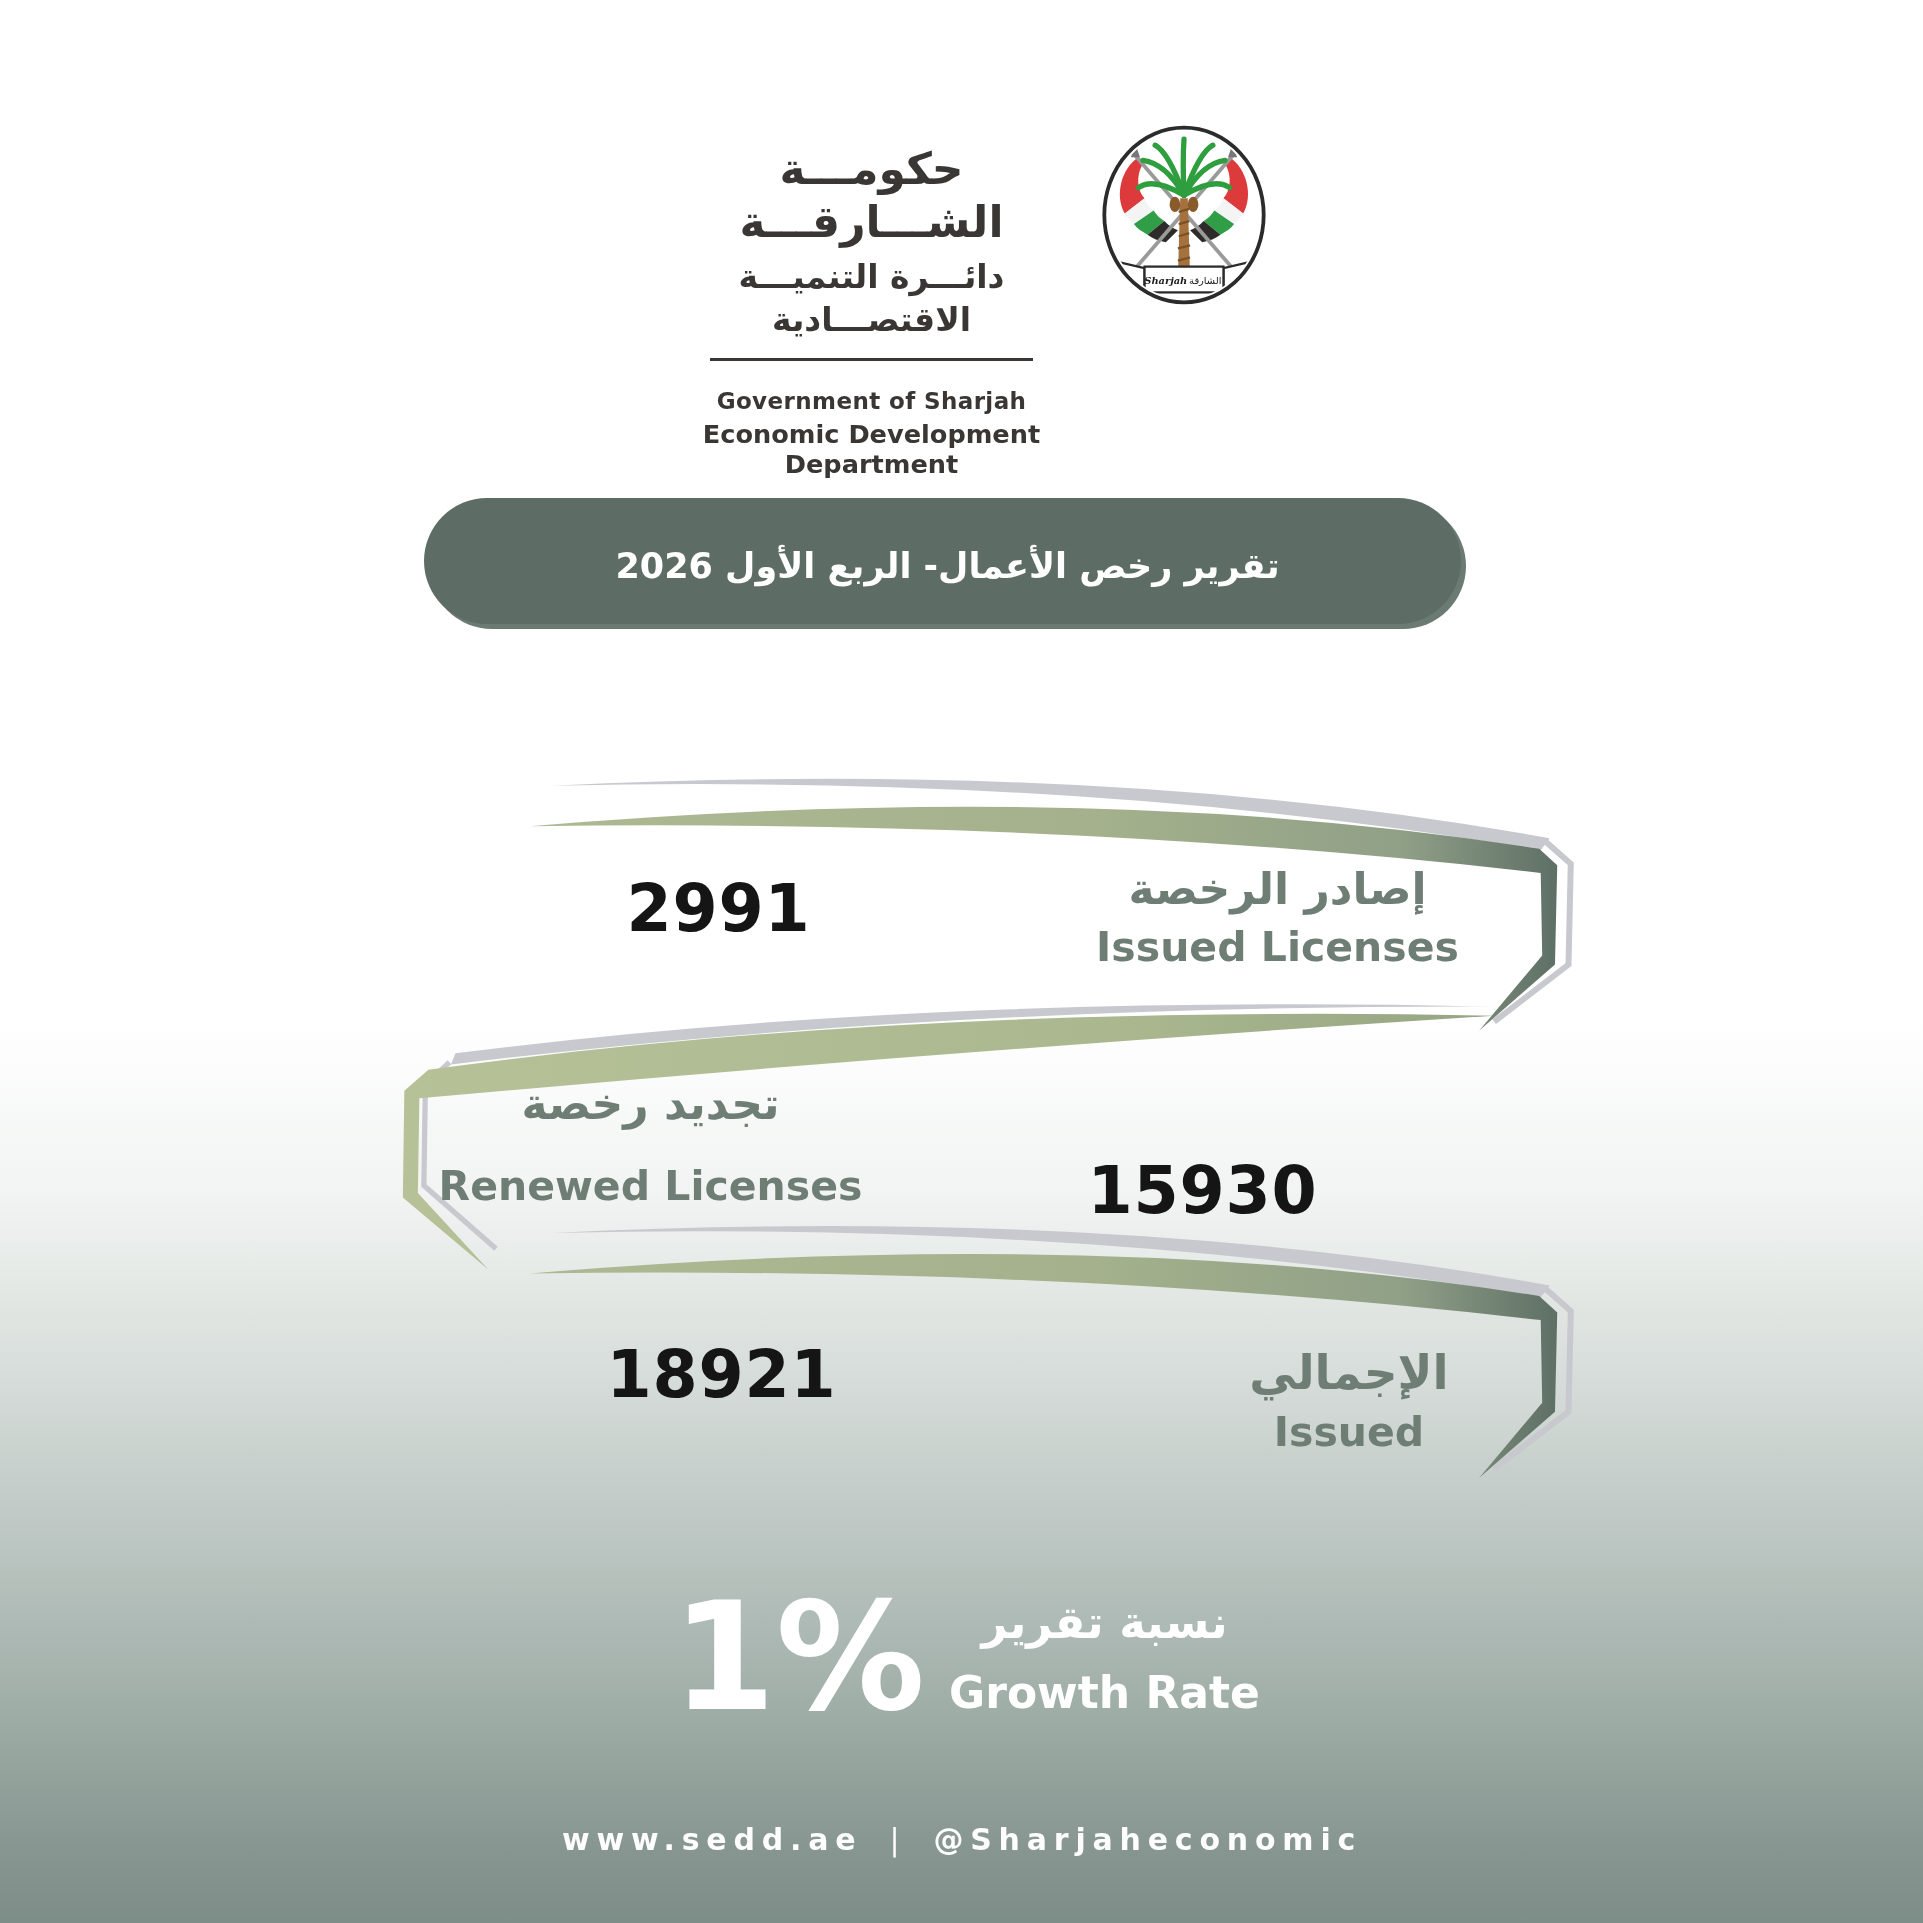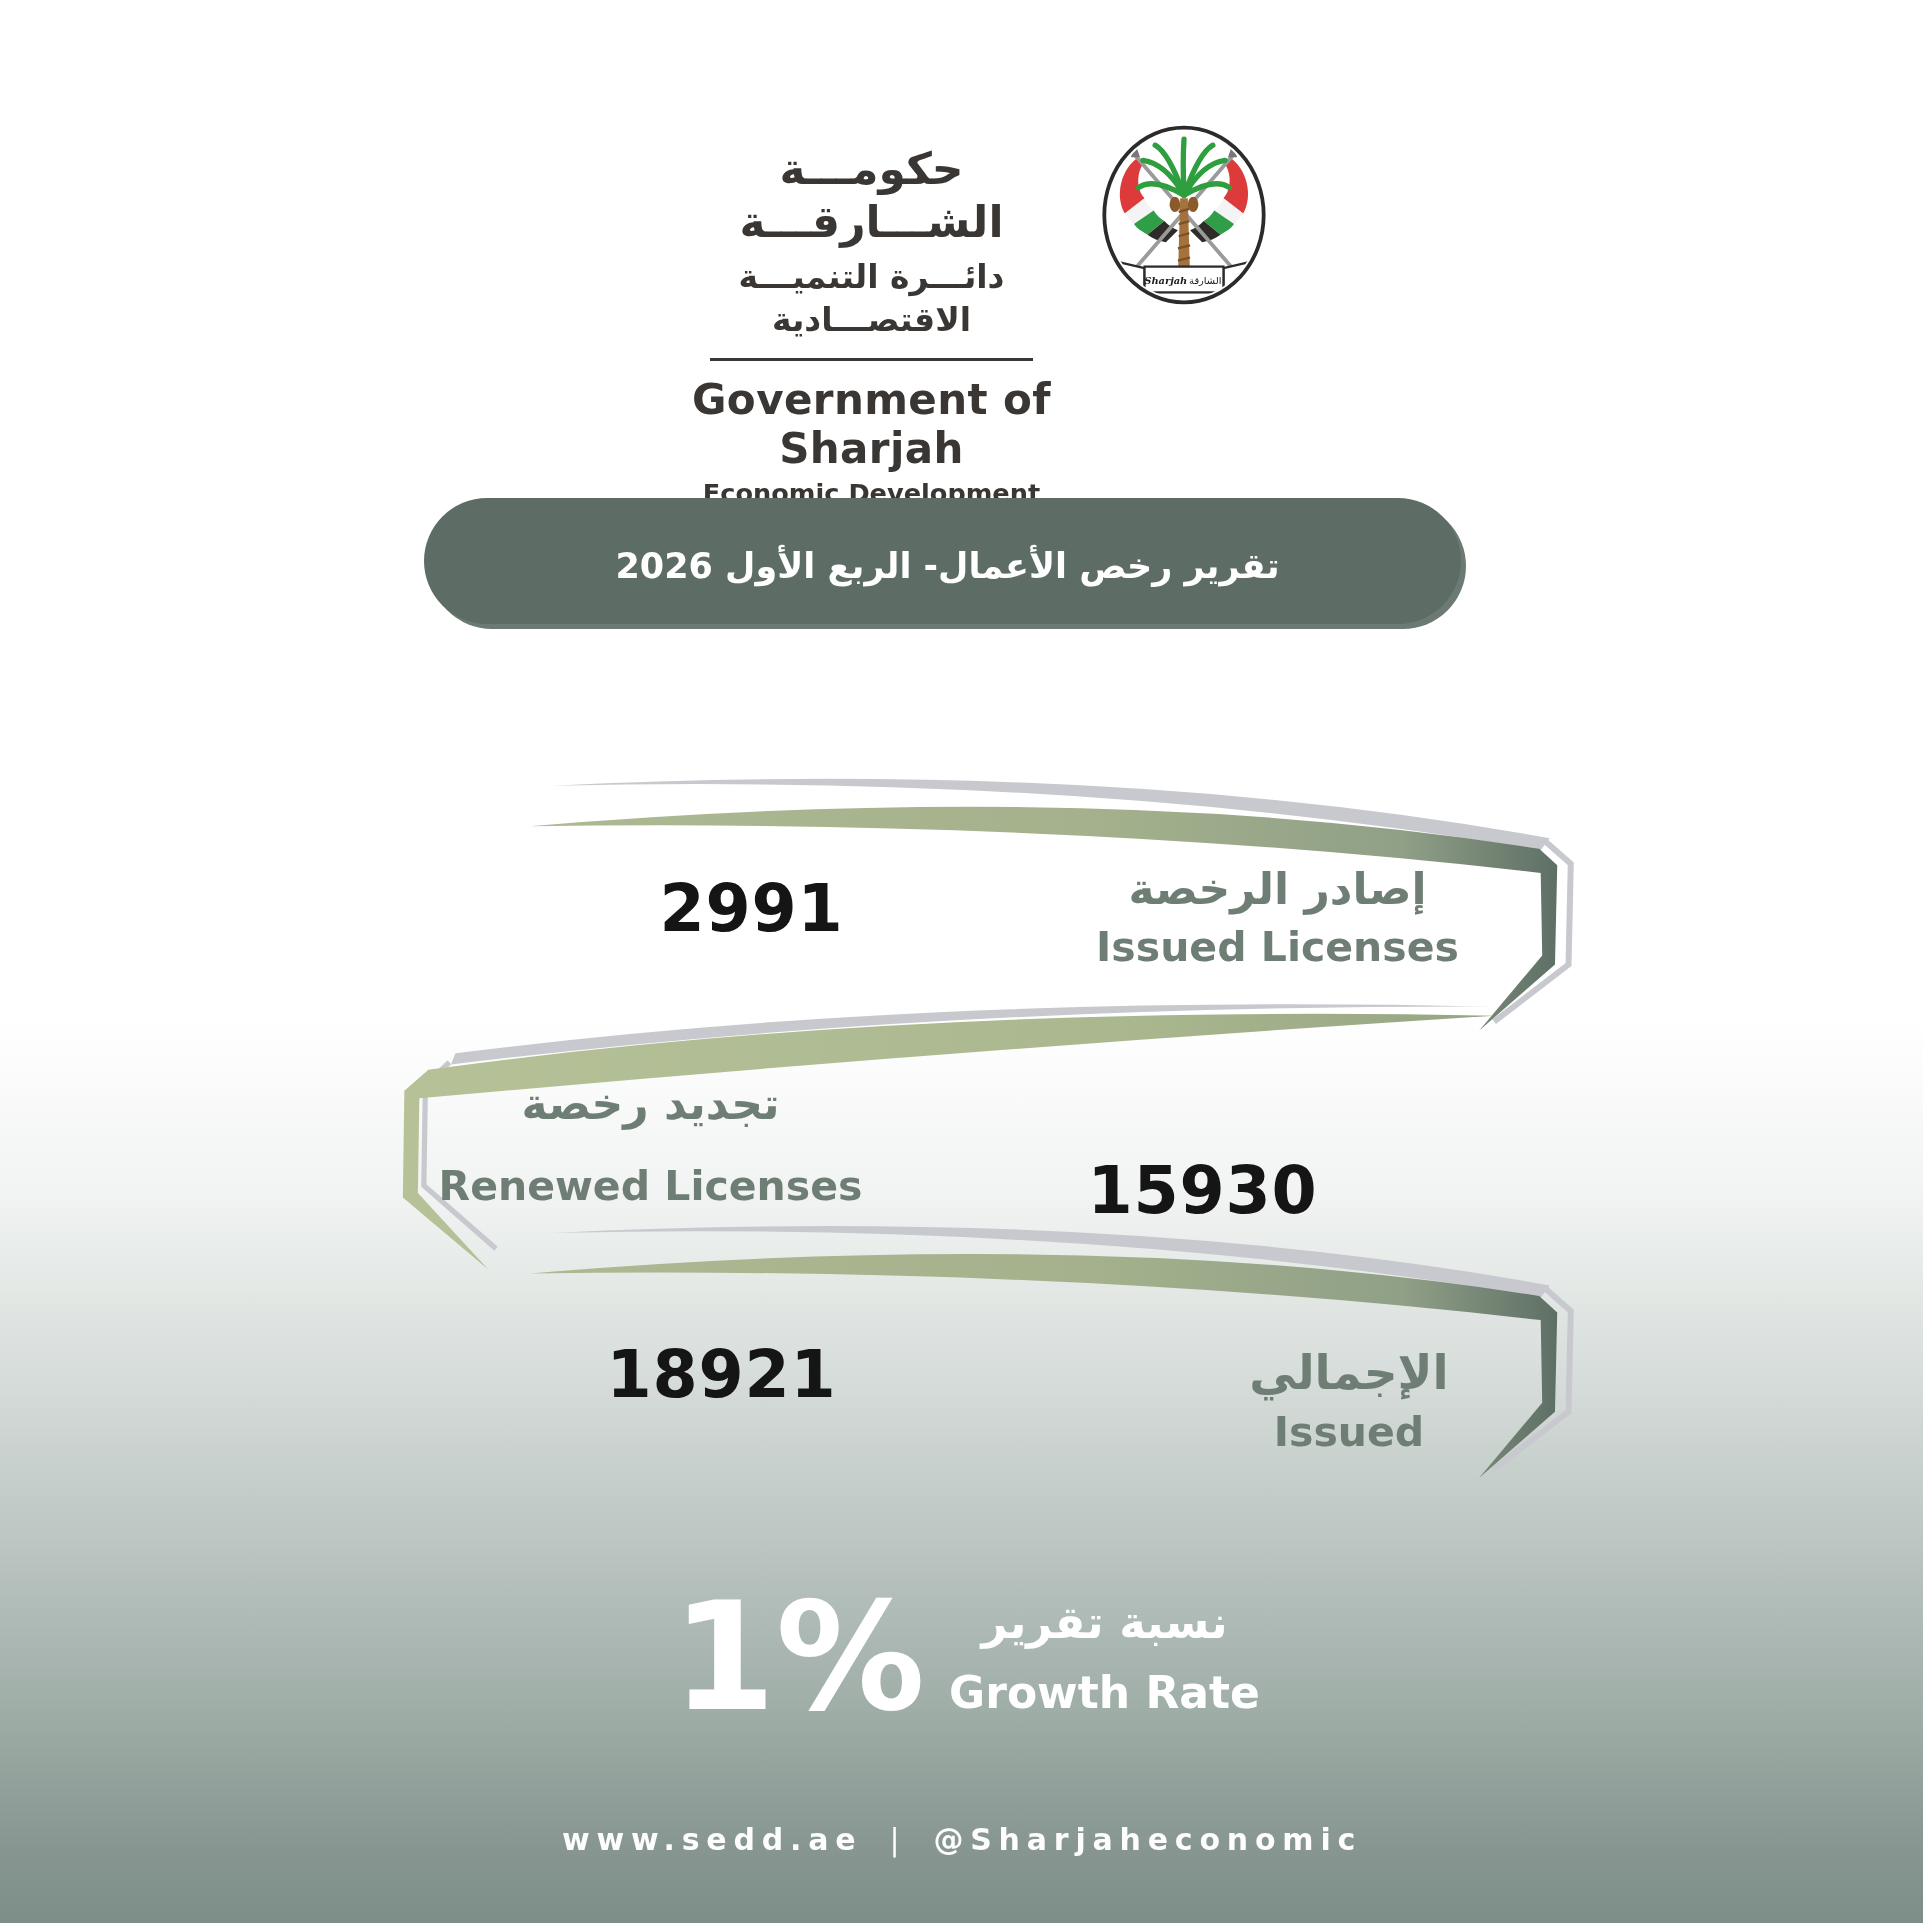--- a/index.html
+++ b/index.html
@@ -11,21 +11,21 @@
     font-family:"DejaVu Sans","Liberation Sans",sans-serif;
     background:linear-gradient(180deg,
       #ffffff 0%, #ffffff 53%, #f1f4f2 62%, #d8dedb 71%,
       #bcc6c2 80%, #9fada7 89%, #879690 96%, #7d8d87 100%);
   }
   
   .logo-text{position:absolute;left:661px;top:143px;width:421px;text-align:center;color:#3a3633;}
   .logo-ar1{font-size:44px;font-weight:bold;line-height:1.2;}
   .logo-ar2{font-size:33px;font-weight:bold;line-height:1.3;margin-top:7.5px;}
   .logo-rule{width:323px;height:3px;background:#3a3633;margin:16.5px auto 0 auto;}
-  .logo-en1{font-size:42px;font-weight:bold;margin-top:14px;letter-spacing:0.4px;}
+  .logo-en1{font-size:23px;font-weight:bold;margin-top:27px;letter-spacing:0.4px;}
   .logo-en2{font-size:25.6px;font-weight:bold;margin-top:4.5px;}
   .emblem{position:absolute;left:1099px;top:122px;width:170px;height:186px;}
   
   .title-pill{
     position:absolute;left:429px;top:503px;width:1037px;height:126px;
     background:#6b7a72;border-radius:63px;
     display:flex;flex-direction:column;align-items:center;justify-content:center;
     gap:20px;color:#ffffff;z-index:2;
   }
   .title-pill::before{
@@ -39,21 +39,21 @@
   .row-label{position:absolute;text-align:center;color:#6e7e74;z-index:3;}
   .row-label .ar{font-size:44px;font-weight:600;line-height:1.25;}
   .row-label .en{font-size:41px;font-weight:bold;line-height:1.1;}
   .row-number{
     position:absolute;width:301px;text-align:center;z-index:3;
     font-size:65px;font-weight:bold;color:#151515;line-height:1;
     letter-spacing:0.8px;
   }
   .lbl-issued{left:1052px;top:861px;width:451px;}
   .lbl-issued .en{margin-top:9px;}
-  .num-issued{left:601px;top:876px;}
+  .num-issued{left:568px;top:876px;}
   .lbl-renewed{left:410px;top:1076px;width:481px;}
   .lbl-renewed .en{margin-top:33px;}
   .num-renewed{left:1052px;top:1158px;}
   .lbl-total{left:1105px;top:1344px;width:488px;}
   .lbl-total .ar{font-size:47px;}
   .lbl-total .en{margin-top:7.5px;}
   .num-total{left:571px;top:1342px;}
   
   .growth-value{
     position:absolute;left:633px;top:1583px;width:331px;text-align:center;

